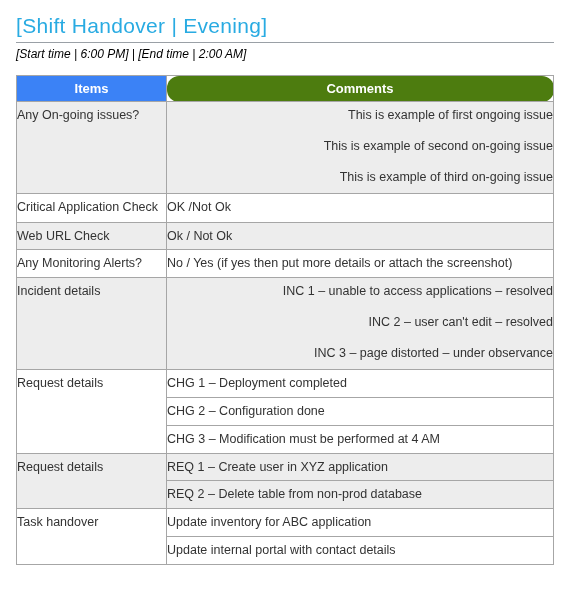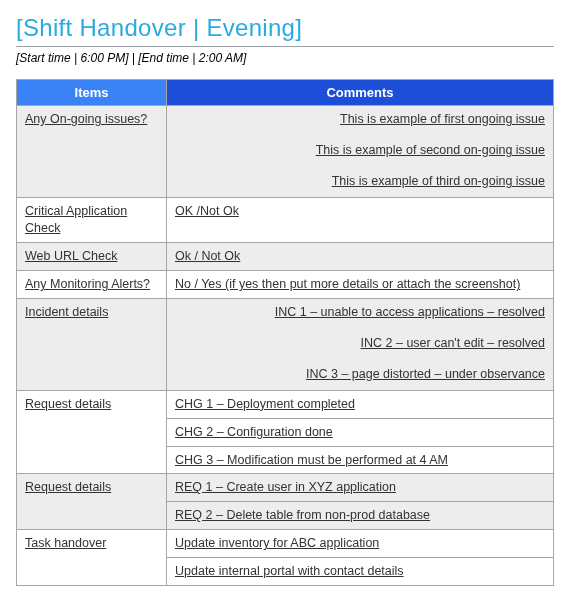--- a/index.html
+++ b/index.html
@@ -7,21 +7,21 @@
     margin: 0;
     padding: 14px 16px;
     font-family: "Helvetica Neue", Helvetica, Arial, sans-serif;
     font-size: 13px;
     color: #333;
     background: #fff;
     width: 570px;
   }
   .title {
     color: #29ABE2;
-    font-size: 24px;
+    font-size: 21px;
     font-weight: 400;
     letter-spacing: 0.3px;
     margin: 0;
   }
   .rule {
     border: none;
     border-top: 1px solid #9aa0a6;
     margin: 4px 0 4px 0;
   }
   .subtitle {
@@ -38,29 +38,28 @@
   col.c1 { width: 150px; }
   th {
     color: #fff;
     font-weight: 600;
     font-size: 13px;
     text-align: center;
     padding: 5px 6px;
     border: 1px solid #a6a6a6;
   }
   th.items { background: #3b82f6; }
-  th.comments { background: #1d4ed8; }
+  th.comments { background: #4d7c0f; border-radius: 12px; }
   td {
     border: 1px solid #a6a6a6;
-    padding: 5px 8px;
+    padding: 5px 0;
     vertical-align: top;
     font-size: 12.5px;
     line-height: 1.35;
     background: #fff;
-    text-decoration: underline;
   }
   tr.shaded td { background: #EDEDED; }
   .multi p { margin: 0; padding: 3px 0; }
   .multi.spaced p { padding: 0 0 14px 0; text-align: right; }
   .multi.spaced p:last-child { padding-bottom: 2px; }
   .subrow td { border-top: 1px solid #3b82f6; }
   .subrow.first td { border-top: 1px solid #a6a6a6; }
   .subrow td.itemcell { border-top: none; }
   .pad td.itemcell { padding-bottom: 6px; }
 </style>

